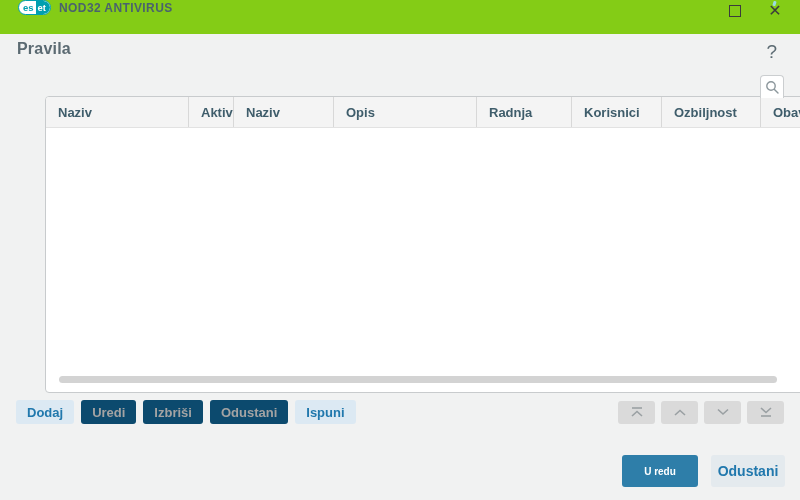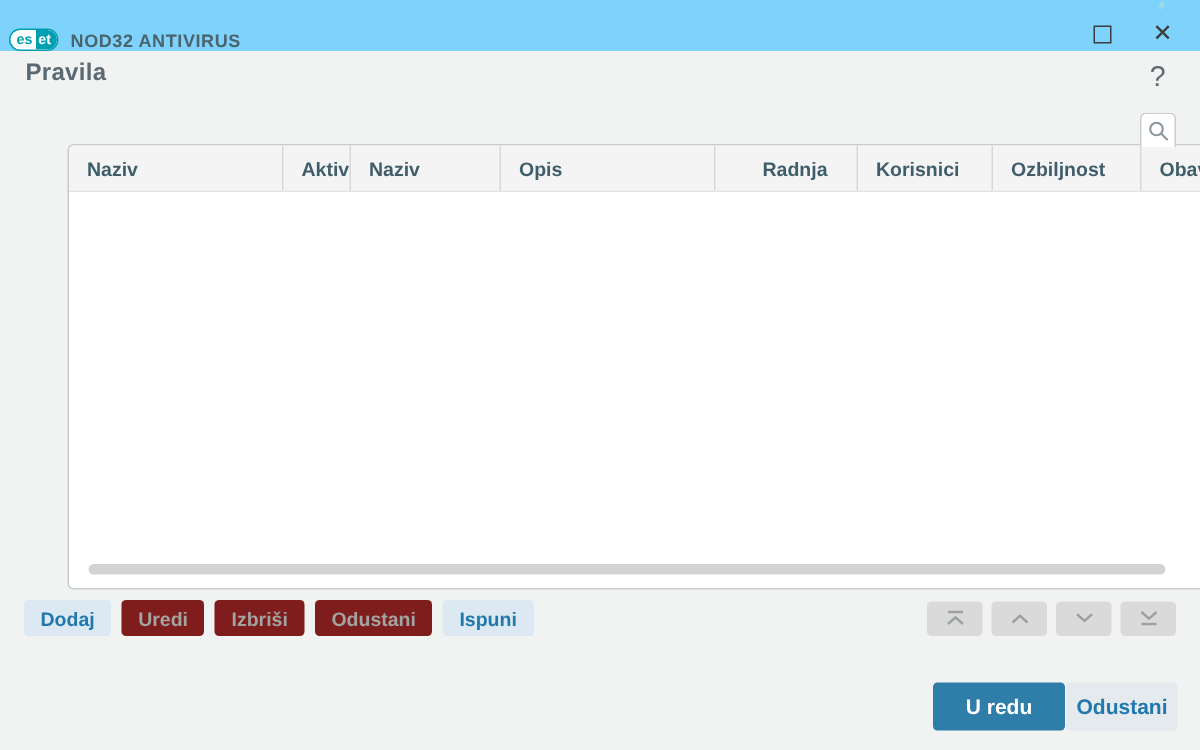--- a/index.html
+++ b/index.html
@@ -8,23 +8,23 @@
     font-family: "Liberation Sans", sans-serif;
     background: #f1f2f2;
     overflow: hidden;
     position: relative;
   }
   .app { position: absolute; inset: 0; width: 800px; height: 500px; }
 
   
   .titlebar {
     position: absolute; top: 0; left: 0; right: 0; height: 34px;
-    background: #7dd3fc;
-    display: flex; align-items: flex-end; justify-content: space-between;
-    padding: 0 14px 0 6px;
+    background: #84cc16;
+    display: flex; align-items: flex-start; justify-content: space-between;
+    padding: 0 14px 0 18px;
   }
   .brand { display: flex; align-items: center; gap: 8px; }
   .logo {
     position: relative;
     display: inline-flex; align-items: stretch;
     height: 15px; border: 1.5px solid #009fb0; border-radius: 8px;
     overflow: hidden; background: #fff;
     font-weight: bold; font-size: 9.5px; line-height: 12px;
   }
   .logo .l1 { color: #009fb0; padding: 0 2px 0 4px; display: flex; align-items: center; }
@@ -69,21 +69,21 @@
   }
   .th {
     display: flex; align-items: center;
     padding-left: 12px; border-right: 1px solid #d8d8d8;
     white-space: nowrap; overflow: hidden; cursor: pointer;
   }
   .col0 { width: 143px; }
   .col1 { width: 45px; }
   .col2 { width: 100px; }
   .col3 { width: 143px; }
-  .col4 { width: 95px; justify-content: center; }
+  .col4 { width: 95px; }
   .col5 { width: 90px; }
   .col6 { width: 99px; }
   .col7 { flex: 1; border-right: none; }
   .tbody { position: relative; height: 263px; background: #fff; border-radius: 0 0 4px 4px; }
   .hscroll-thumb {
     position: absolute; left: 13px; bottom: 8px; width: 718px; height: 7px;
     background: #d3d3d3; border-radius: 4px; cursor: pointer;
   }
 
   
@@ -93,34 +93,34 @@
   }
   .btn-group { display: flex; gap: 7px; }
   .sm-btn {
     border: none; border-radius: 3px; cursor: pointer;
     background: #dce9f3; color: #2178ad;
     font-family: "Liberation Sans", sans-serif;
     font-size: 13px; font-weight: bold;
     height: 24px; padding: 0 11px;
     display: flex; align-items: center;
   }
-  .sm-btn.disabled { background: #7f1d1d; color: #a3a3a3; cursor: default; }
+  .sm-btn.disabled { background: #0c4a6e; color: #a3a3a3; cursor: default; }
   .mv-btn {
     border: none; border-radius: 3px; cursor: pointer;
     background: #dce9f3; width: 37px; height: 23px;
     display: flex; align-items: center; justify-content: center;
   }
   .mv-btn.disabled { background: #dadada; cursor: default; }
   .mv-group { display: flex; gap: 6px; }
 
   
   .ok-btn {
-    position: absolute; top: 455px; left: 622px; width: 88px; height: 32px;
+    position: absolute; top: 455px; left: 622px; width: 76px; height: 32px;
     background: #2e7ea9; color: #ffffff; border: none; border-radius: 3px;
-    font-family: "Liberation Sans", sans-serif; font-size: 14px; font-weight: bold;
+    font-family: "Liberation Sans", sans-serif; font-size: 10px; font-weight: bold;
     cursor: pointer;
   }
   .cancel-btn {
     position: absolute; top: 455px; left: 711px; width: 74px; height: 32px;
     background: #e4eaee; color: #2178ad; border: none; border-radius: 3px;
     font-family: "Liberation Sans", sans-serif; font-size: 14px; font-weight: bold;
     cursor: pointer;
   }
 </style>
 </head>

